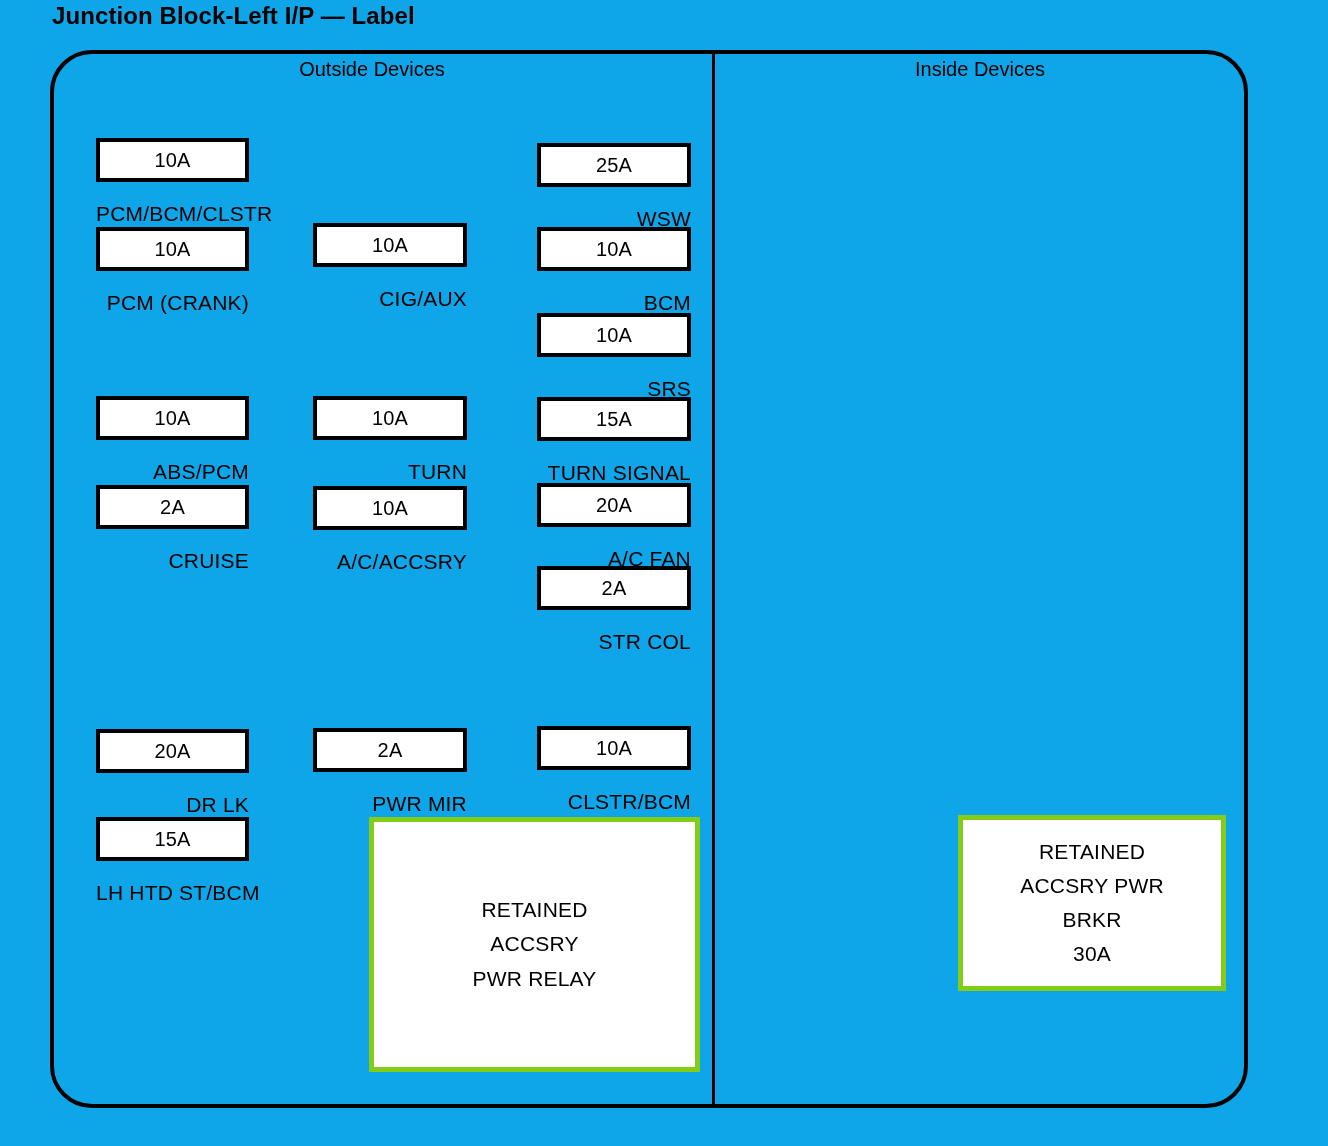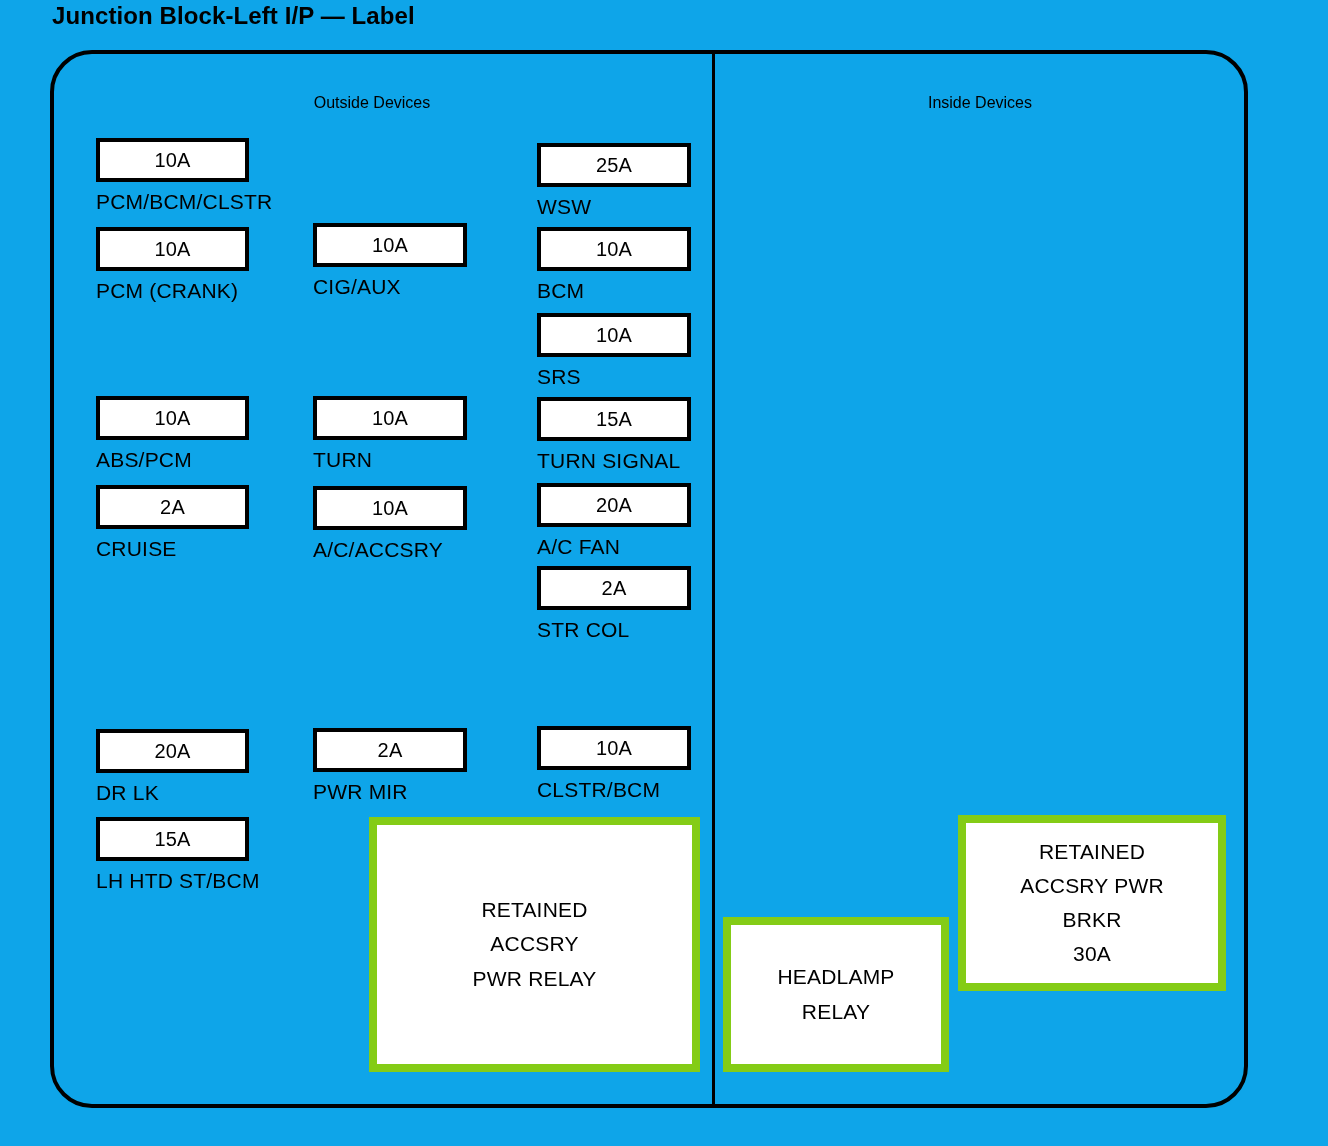--- a/index.html
+++ b/index.html
@@ -45,24 +45,23 @@
     position: absolute;
     left: 712px;
     top: 50px;
     width: 3px;
     height: 1058px;
     background: #000;
   }
   
   .section-heading {
     position: absolute;
-    font-size: 16px;
+    font-size: 20px;
     white-space: nowrap;
     text-align: center;
-    margin-top: 36px;
   }
   .section-heading.outside { left: 182px; top: 58px; width: 380px; }
   .section-heading.inside  { left: 790px; top: 58px; width: 380px; }
 
   
   .fuse {
     position: absolute;
   }
   .fuse-box {
     border: 4px solid #000;
@@ -73,30 +72,30 @@
     justify-content: center;
     height: 44px;
   }
   .fuse-rating {
     font-size: 20px;
     line-height: 1;
     letter-spacing: 0.2px;
   }
   .fuse-label {
     font-size: 21px;
-    text-align: left;
+    text-align: right;
     line-height: 1;
-    margin-top: 9px;
+    margin-top: 21px;
     white-space: nowrap;
     letter-spacing: 0.2px;
   }
   
   .block {
     position: absolute;
-    border: 8px solid #84cc16;
+    border: 5px solid #84cc16;
     box-sizing: border-box;
     background: #ffffff;
     display: flex;
     flex-direction: column;
     align-items: center;
     justify-content: center;
   }
   .block-line {
     font-size: 21px;
     line-height: 1.62;
@@ -236,24 +235,20 @@
     </div>
     <div class="fuse-label">CLSTR/BCM</div>
   </div>
 
   <div class="block" style="left:369px; top:817px; width:331px; height:255px;">
     <div class="block-line">RETAINED</div>
     <div class="block-line">ACCSRY</div>
     <div class="block-line">PWR RELAY</div>
   </div>
 
-  <div class="block" style="left:723px; top:917px; width:226px; height:155px;">
-    <div class="block-line">HEADLAMP</div>
-    <div class="block-line">RELAY</div>
-  </div>
 
   <div class="block" style="left:958px; top:815px; width:268px; height:176px;">
     <div class="block-line">RETAINED</div>
     <div class="block-line">ACCSRY PWR</div>
     <div class="block-line">BRKR</div>
     <div class="block-line">30A</div>
   </div>
 
 </div>
 

